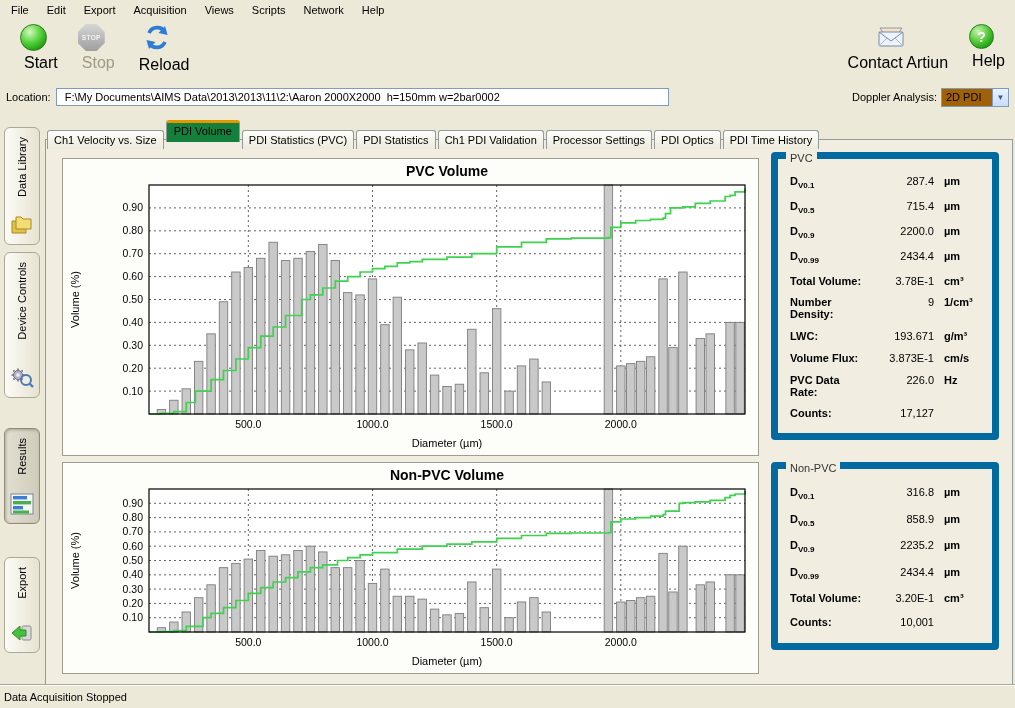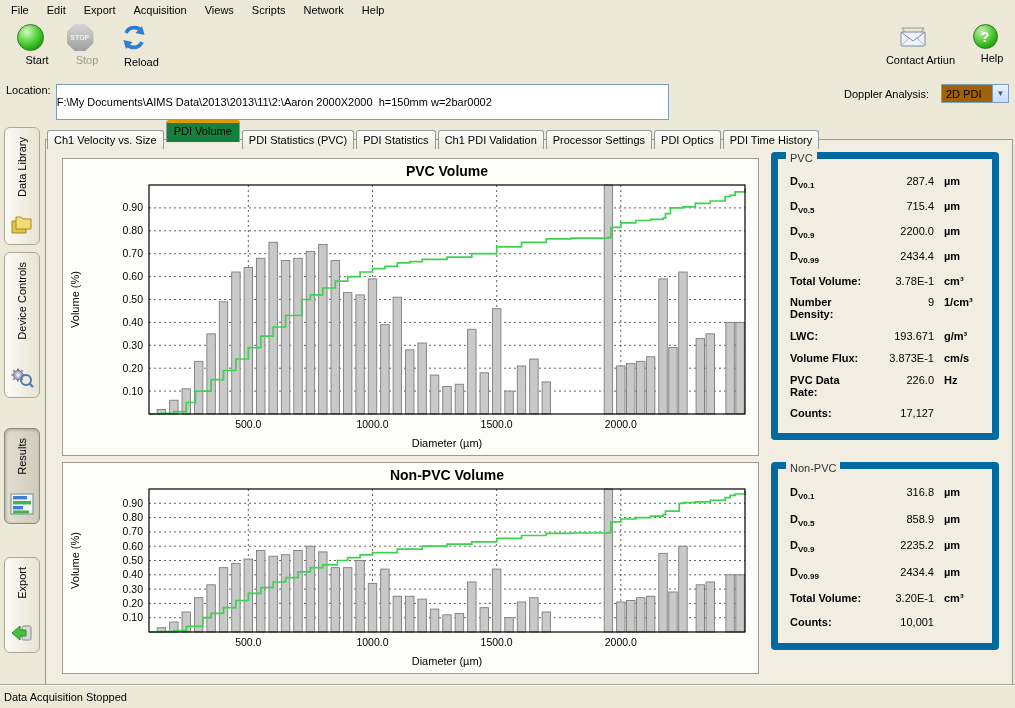--- a/index.html
+++ b/index.html
@@ -7,38 +7,38 @@
   body { font-family:"Liberation Sans", sans-serif; font-size:11px; color:#000; background:#ece9d8; }
   .window { position:relative; width:1015px; height:708px; background:#ece9d8; overflow:hidden; }
 
   
   .menubar { position:absolute; left:0; top:0; right:0; height:19px; display:flex; align-items:center; padding-left:2px; background:#ece9d8; }
   .menu-item { padding:2px 9px; cursor:default; }
 
   
   .toolbar { position:absolute; left:0; top:20px; right:0; height:62px; display:flex; align-items:flex-start; padding:4px 10px 0 10px; }
   .toolbtn { display:flex; flex-direction:column; align-items:center; gap:3px; margin-right:10px; min-width:40px; cursor:default; }
-  .toolbtn .cap { font-size:11px;margin-left:14px; }
+  .toolbtn .cap { font-size:16px;margin-left:14px; }
   .start-orb { width:27px; height:27px; border-radius:50%;
     background: radial-gradient(circle at 35% 28%, #d6f8c2, #55d13b 45%, #23a315 75%, #157d0b);
     border:1px solid #2c7a1d; }
   .stop-oct { width:27px; height:27px; display:flex; align-items:center; justify-content:center;
     background: linear-gradient(#d6d6d6,#9e9e9e); color:#f2f2f2; font-size:6.5px; font-weight:bold; letter-spacing:.3px;
     clip-path: polygon(30% 0,70% 0,100% 30%,100% 70%,70% 100%,30% 100%,0 70%,0 30%); }
   .cap-disabled { color:#9d9a87; }
   .right-tools { margin-left:auto; display:flex; align-items:flex-start; }
   .help-orb { width:25px; height:25px; border-radius:50%; display:flex; align-items:center; justify-content:center;
     background: radial-gradient(circle at 35% 28%, #c9f3b4, #4cc732 50%, #1d9a10 80%);
     border:1px solid #2c7a1d; color:#fff; font-weight:bold; font-size:14px; }
 
   
-  .loc-row { position:absolute; left:0; top:84px; right:0; height:26px; display:flex; align-items:flex-start; padding:0 6px; }
+  .loc-row { position:absolute; left:0; top:84px; right:0; height:26px; display:flex; align-items:center; padding:0 6px; }
   .loc-label { margin-right:5px; white-space:nowrap; }
-  .loc-input { width:613px; height:36px; border:1px solid #7f9db9; background:#fff; font-family:"Liberation Sans",sans-serif; font-size:11px; padding:1px 0; }
-  .doppler { margin-left:auto; display:flex; align-items:center; gap:12px; }
+  .loc-input { width:613px; height:18px; border:1px solid #7f9db9; background:#fff; font-family:"Liberation Sans",sans-serif; font-size:11px; padding:1px 8px; }
+  .doppler { margin-left:auto; display:flex; align-items:center; gap:4px; }
   .combo { width:68px; height:19px; border:1px solid #7f9db9; background:#a16207; display:flex; align-items:center; }
   .combo .val { flex:1; padding-left:4px; }
   .combo .arrow { width:16px; height:100%; border-left:1px solid #7f9db9; background:linear-gradient(#eaf3fd,#c7dcfb); color:#3b5b82; font-size:8px; display:flex; align-items:center; justify-content:center; }
 
   
   .left-strip { position:absolute; left:0; top:112px; bottom:20px; width:44px; }
   .side-btn { position:absolute; left:4px; width:36px; border:1px solid #aba895; border-radius:6px;
     background:linear-gradient(to right,#fcfbf6,#e7e3d1); display:flex; flex-direction:column; align-items:center;
     justify-content:space-between; padding:9px 0 6px; cursor:default; }
   .side-btn.selected { background:linear-gradient(to right,#e2dfd1,#cfccbb); border-color:#8f8c7b; box-shadow:inset 1px 1px 3px rgba(0,0,0,.25); }

